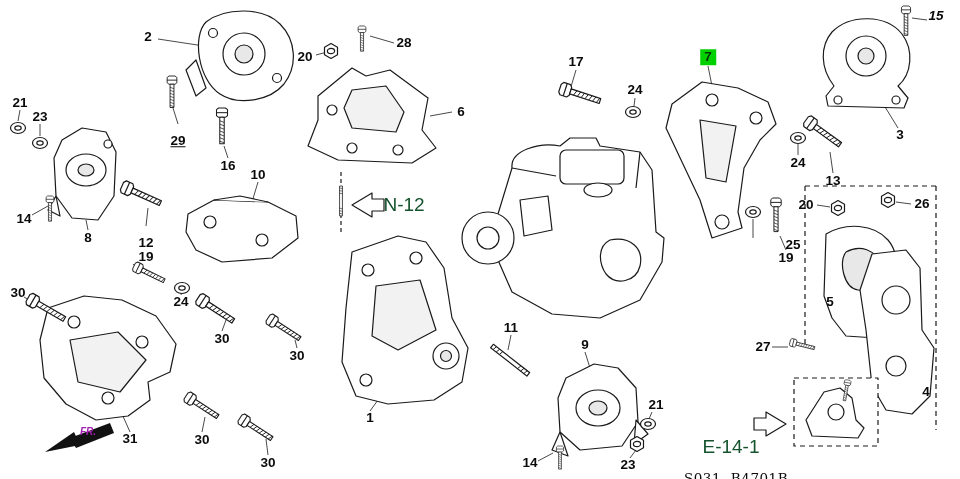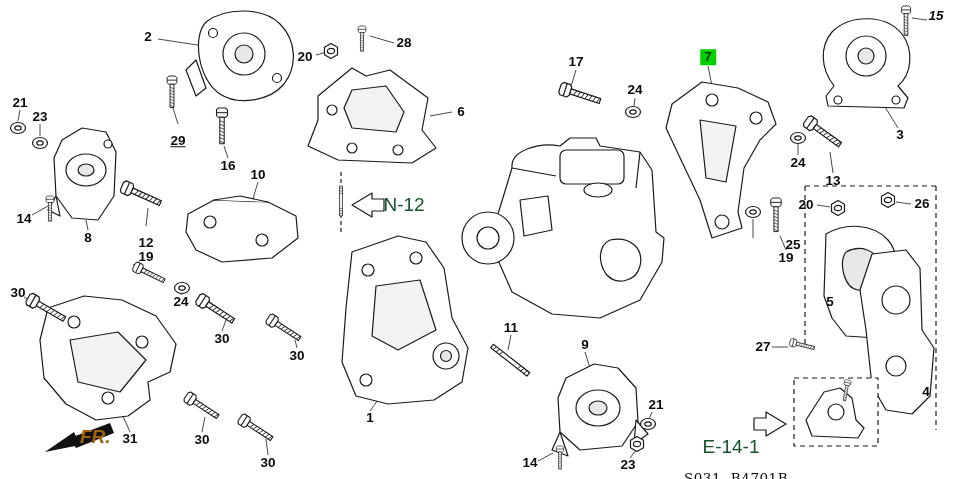--- a/index.html
+++ b/index.html
@@ -13,21 +13,21 @@
     font-weight:bold;font-size:13.5px;line-height:1;color:#0a0a0a;
     padding:1px 2px;white-space:nowrap;cursor:pointer;
   }
   .callout.hl{padding:1px 4px;color:#073307;}
   .ref{
     position:absolute;transform:translate(-50%,-50%);
     font-weight:normal;font-size:19px;color:#14532d;white-space:nowrap;cursor:pointer;
   }
   .fr{
     position:absolute;font-style:italic;font-weight:bold;
-    font-size:19px;color:#a16207;white-space:nowrap;
+    font-size:10px;color:#a21caf;white-space:nowrap;
   }
   .code{
     position:absolute;font-family:"DejaVu Serif",serif;
     font-size:13.5px;letter-spacing:.5px;color:#0a0a0a;white-space:nowrap;margin-top:16px;
   }
 </style>
 </head>
 <body>
 
 <div id="stage">

